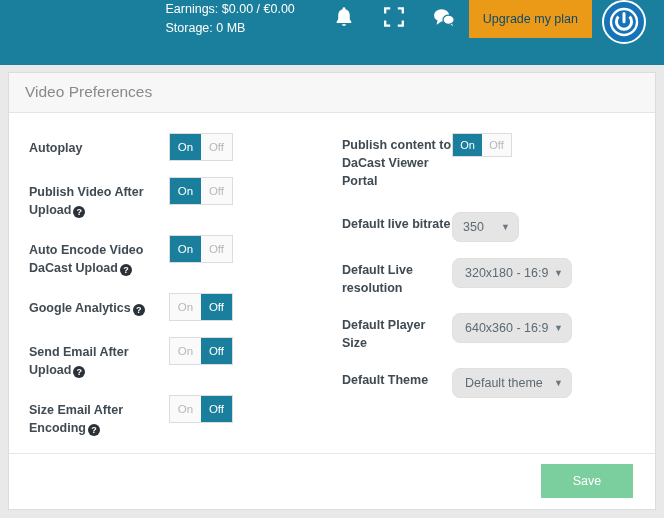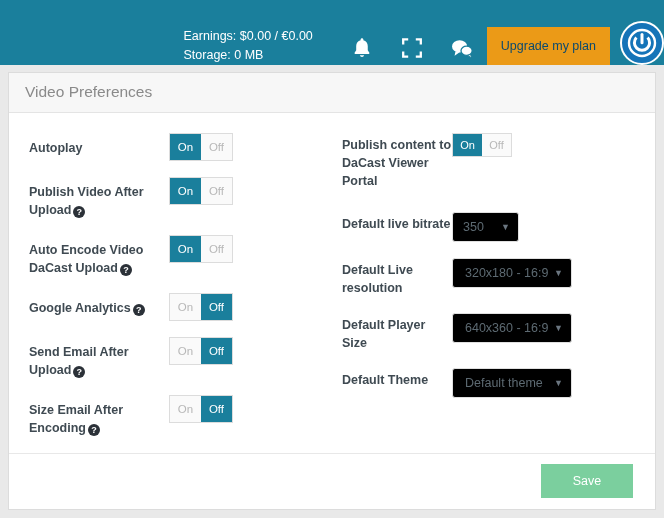--- a/index.html
+++ b/index.html
@@ -16,23 +16,23 @@
   }
 
   
   .topbar {
     position: absolute;
     top: 0; left: 0;
     width: 664px;
     height: 65px;
     background: #1a7f9c;
     display: flex;
-    align-items: flex-end;
+    align-items: flex-start;
     justify-content: flex-end;
-    padding-right: 0;
+    padding-right: 18px;
   }
 
   .earnings-block {
     color: #ffffff;
     font-size: 12.5px;
     line-height: 19px;
     text-align: left;
     white-space: nowrap;
     margin-right: 24px;
   }
@@ -164,23 +164,23 @@
   .toggle .seg.active {
     background: #1a7f9c;
     color: #ffffff;
   }
 
   .toggle.big .seg  { width: 31px; height: 26px; }
   .toggle.small .seg{ width: 29px; height: 22px; font-size: 11px; }
 
   
   .select-box {
-    background: #000000;
+    background: #e5e5e5;
     border: 1px solid #e0e0e0;
-    border-radius: 3px;
+    border-radius: 8px;
     height: 30px;
     display: flex;
     align-items: center;
     justify-content: space-between;
     padding: 0 8px 0 12px;
     font-size: 12.5px;
     color: #5d6a72;
     cursor: pointer;
     overflow: hidden;
     white-space: nowrap;

